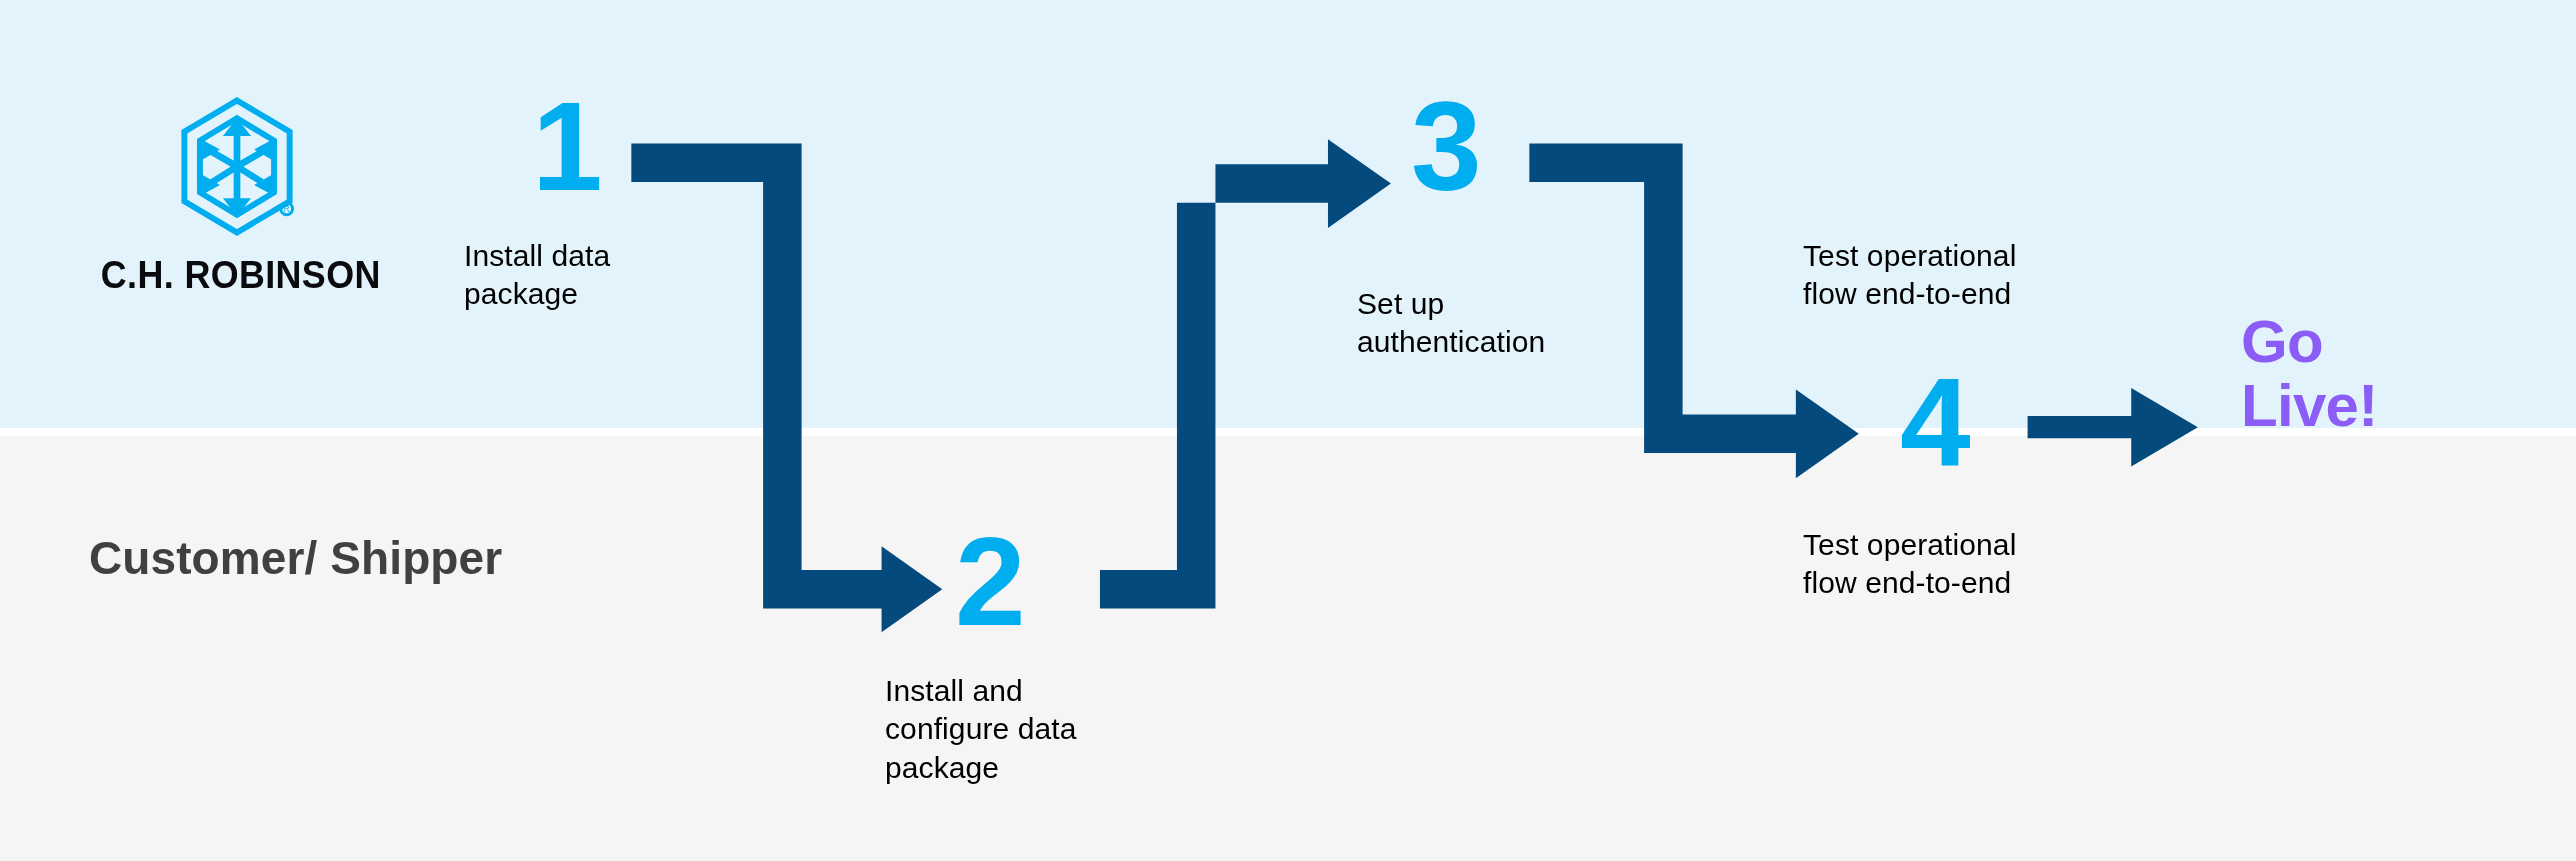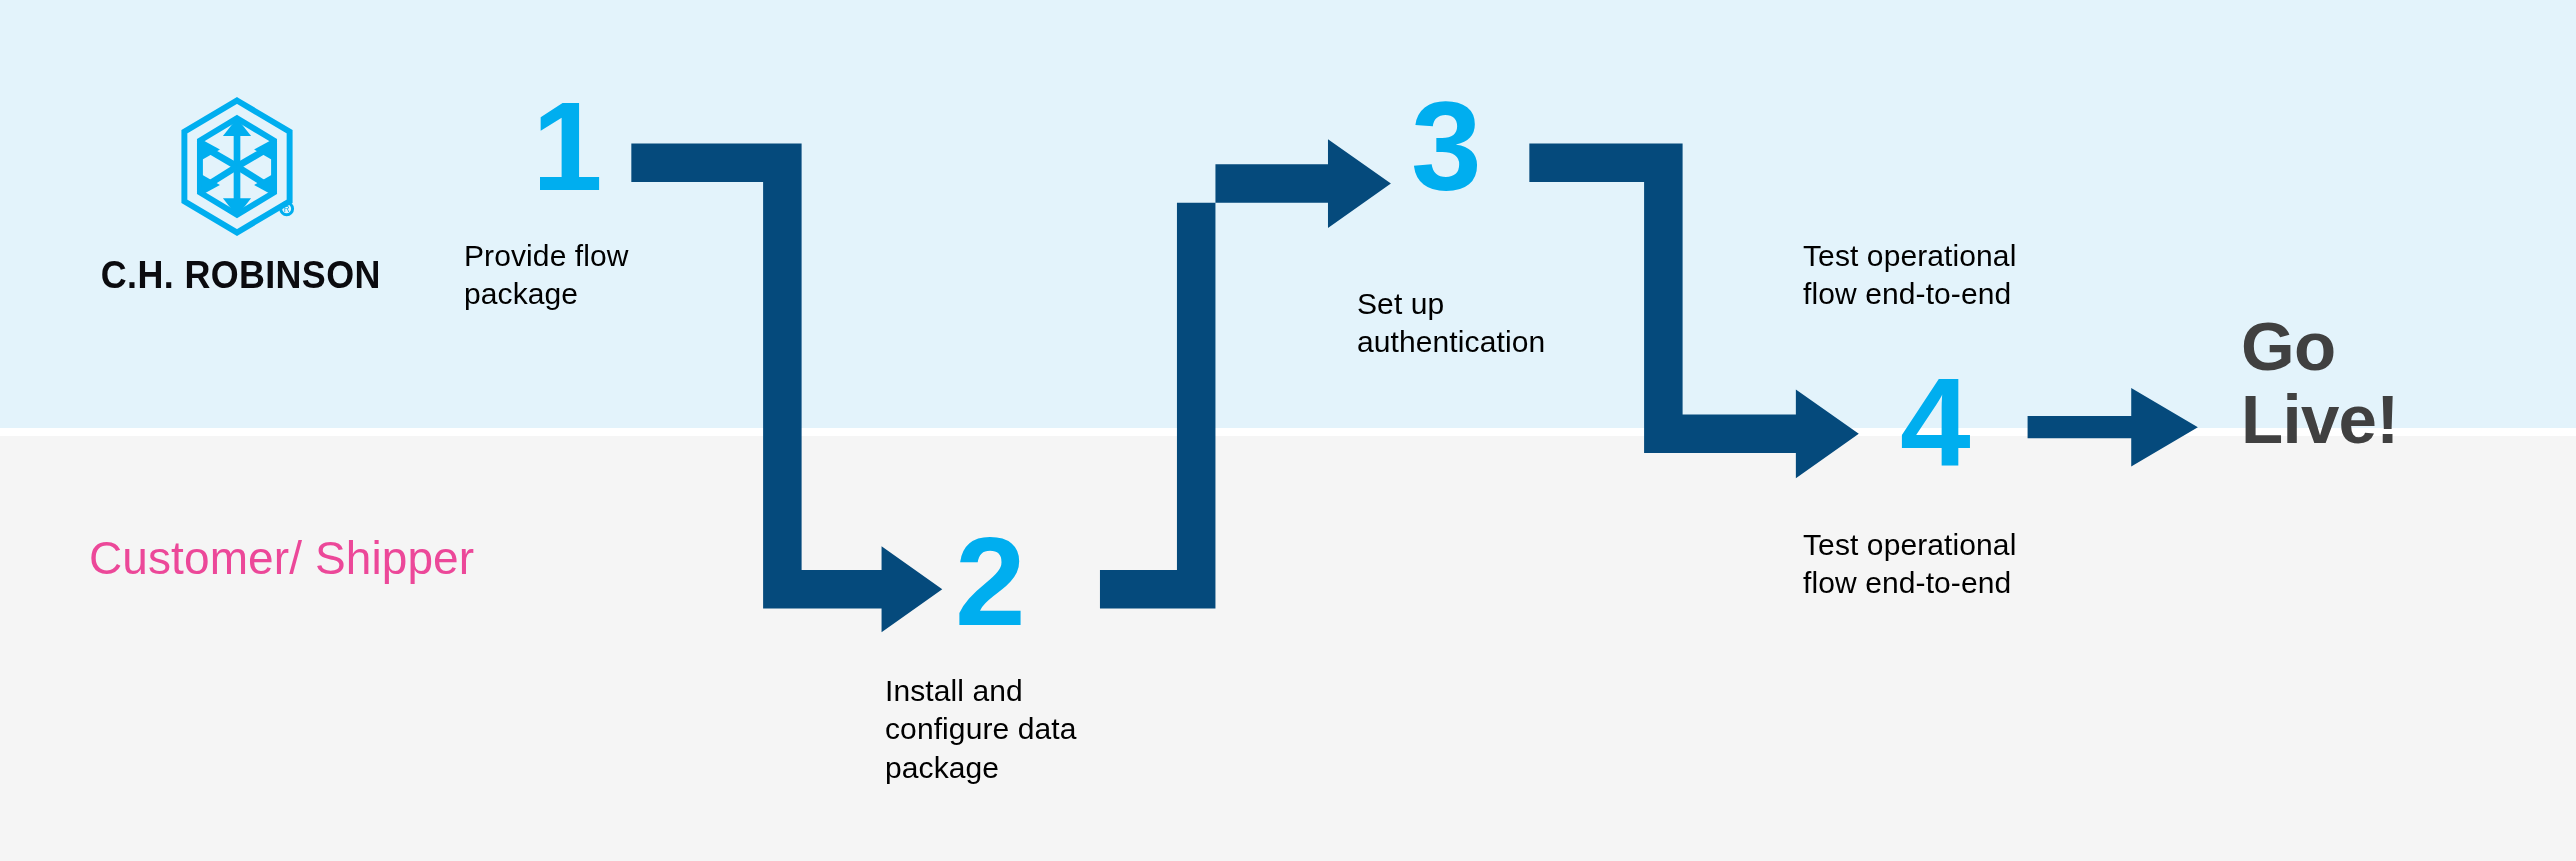--- a/index.html
+++ b/index.html
@@ -60,22 +60,22 @@
     transform-origin: center;
   }
 
   
   .lane-label {
     position: absolute;
     left: 89px;
     top: 530px;
     font-size: 46px;
     line-height: 1.26;
-    color: #ec4899;
-    font-weight: 400;
+    color: #404040;
+    font-weight: 700;
     letter-spacing: 0.1px;
   }
 
   
   .step-num {
     position: absolute;
     color: #00aeef;
     font-weight: 700;
     font-size: 127px;
     line-height: 1;
@@ -100,23 +100,23 @@
   .step-cap.c2 { left: 885px; top: 672px; width: 311px; }
   .step-cap.c3 { left: 1357px; top: 237px; width: 311px; margin-top: 48px; }
   .step-cap.c3b{ left: 1803px; top: 237px; width: 311px; }
   .step-cap.c4 { left: 1803px; top: 526px; width: 311px; }
 
   
   .go-live {
     position: absolute;
     left: 2241px;
     top: 310px;
-    color: #404040;
-    font-weight: 700;
-    font-size: 69px;
+    color: #8b5cf6;
+    font-weight: 700;
+    font-size: 60px;
     line-height: 1.06;
     letter-spacing: -0.7px;
     white-space: pre-line;
   }
 
   
   .connectors {
     position: absolute;
     left: 0; top: 0;
     width: 2576px;
@@ -197,21 +197,21 @@
       <path d="M 2738,562 L 2878,562 L 2878,524 L 2968,577
                L 2878,630 L 2878,592 L 2738,592 Z"></path>
     </g>
   </svg>
 
   <div class="step-num n1">1</div>
   <div class="step-num n2">2</div>
   <div class="step-num n3">3</div>
   <div class="step-num n4">4</div>
 
-  <div class="step-cap c1">Provide flow
+  <div class="step-cap c1">Install data
 package</div>
   <div class="step-cap c2">Install and
 configure data
 package</div>
   <div class="step-cap c3">Set up
 authentication</div>
   <div class="step-cap c3b">Test operational
 flow end-to-end</div>
   <div class="step-cap c4">Test operational
 flow end-to-end</div>

